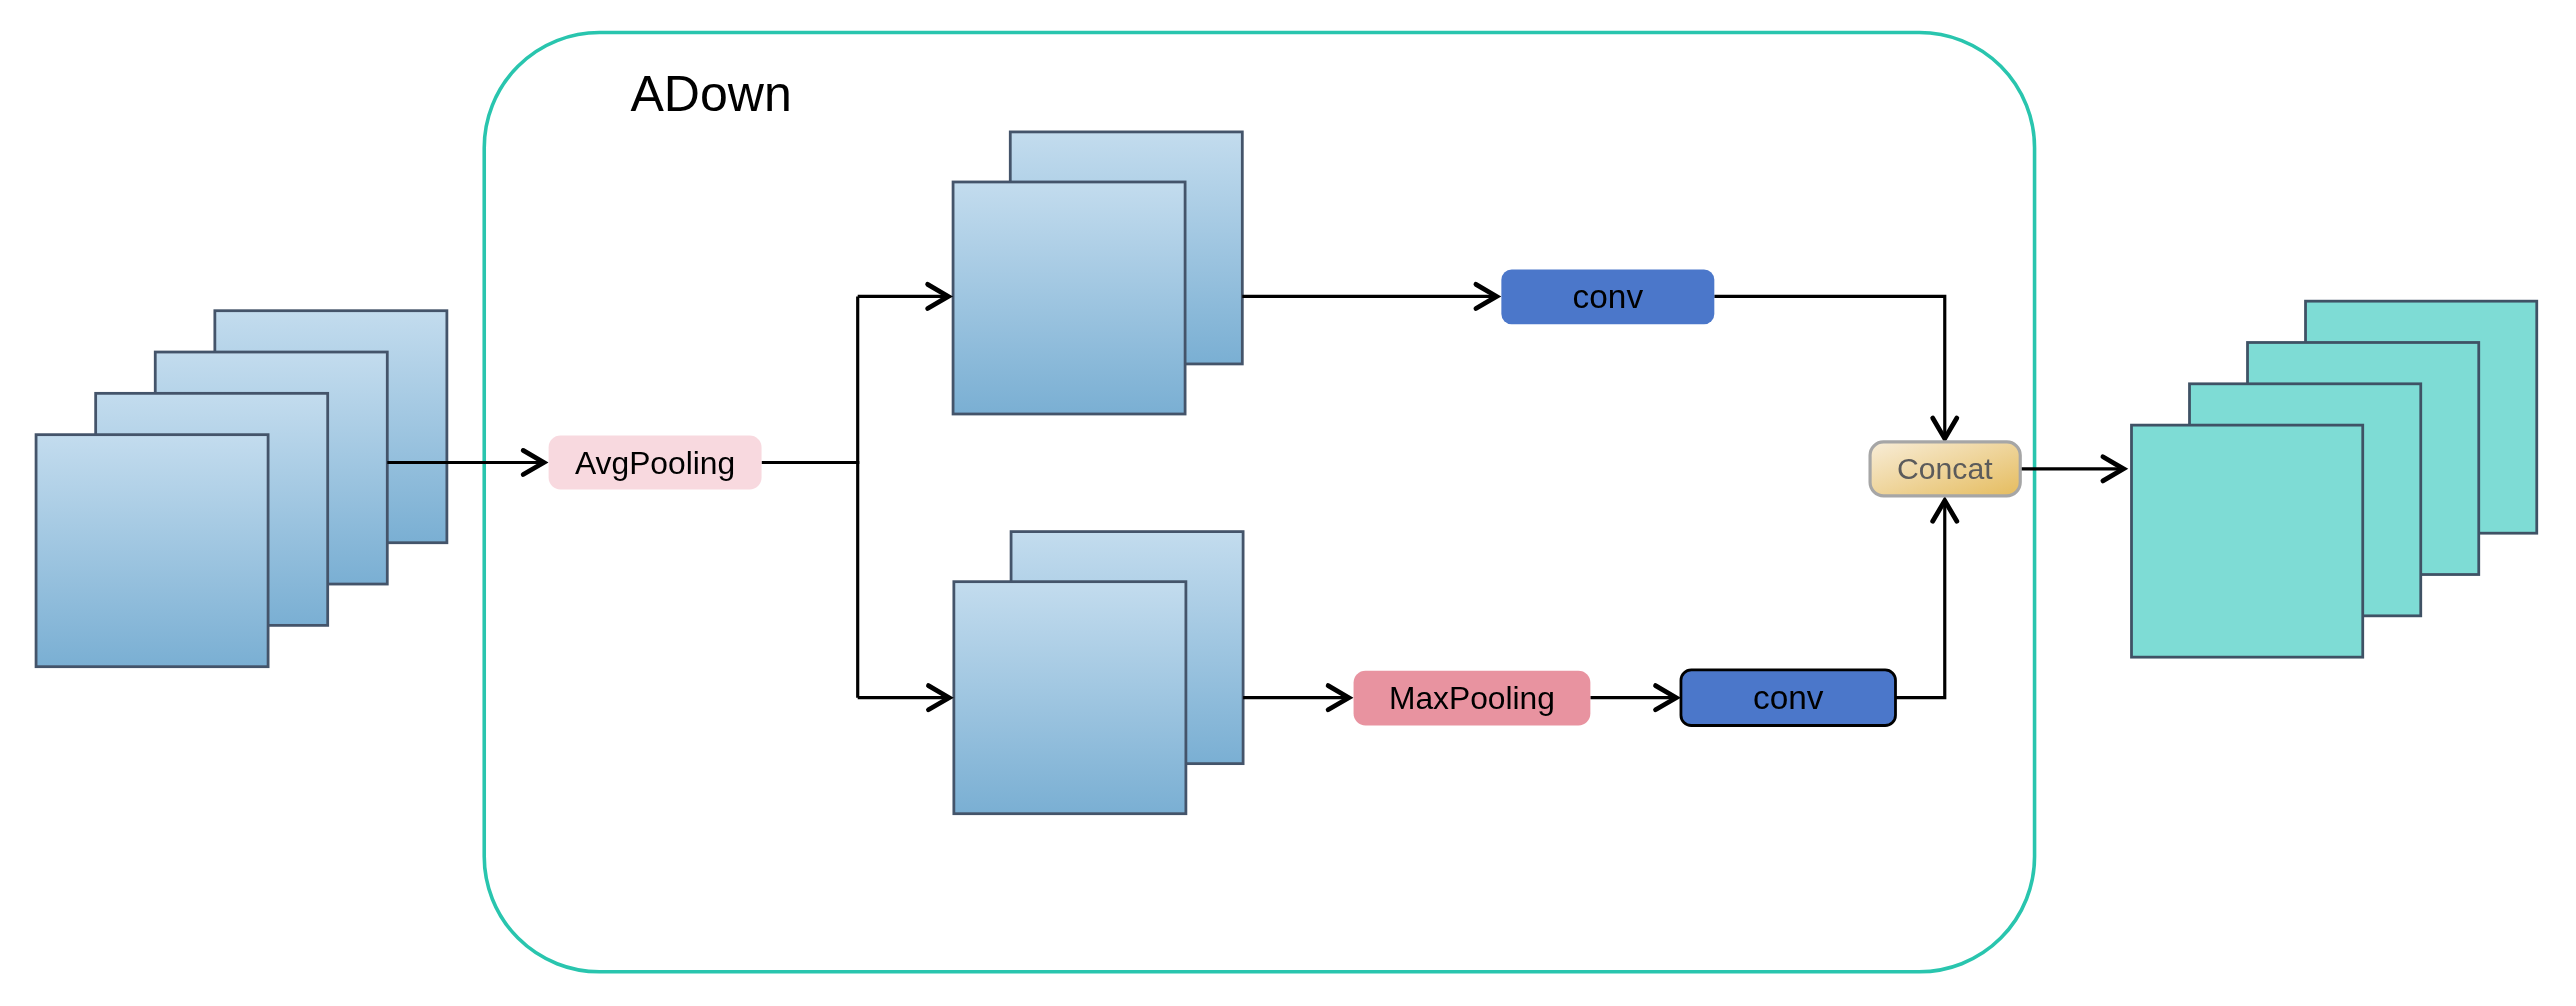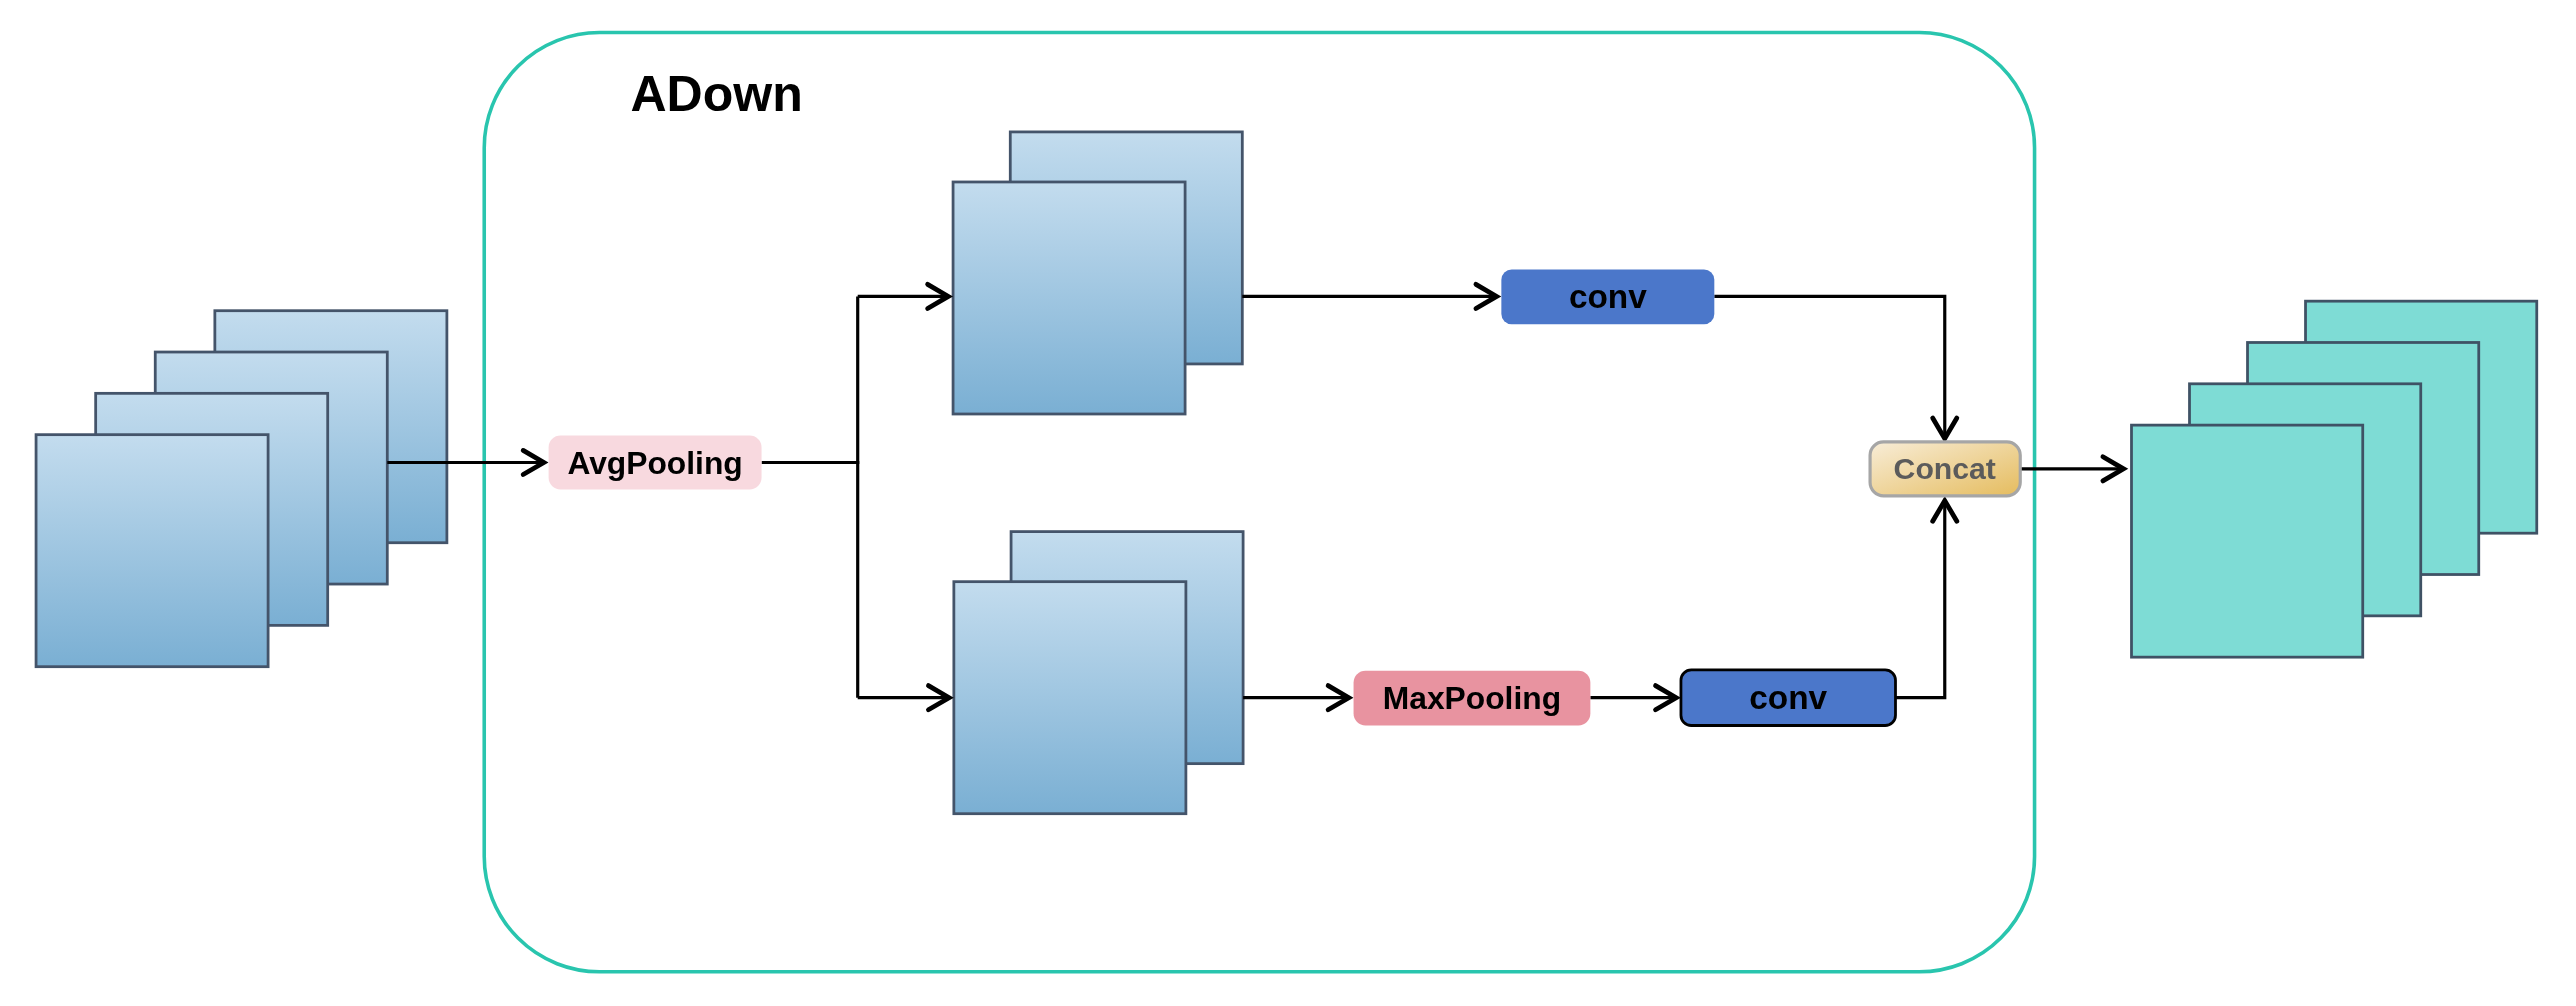--- a/index.html
+++ b/index.html
@@ -2,21 +2,20 @@
 <html style="--c-bg: #FFFFFF; --c-container: #29C5AE; --c-sq-blue-light: #C3DCEE; --c-sq-blue-dark: #7AAFD3; --c-sq-border: #44546A; --c-teal-fill: #7EDCD5; --c-teal-border: #3F5265; --c-avg-fill: #F8D9DF; --c-max-fill: #E893A0; --c-conv-fill: #4B77CA; --c-concat-light: #F8EDD8; --c-concat-gold: #E5BC5E; --c-concat-border: #A6A6A6; --c-concat-text: #5B5B5B; --c-arrow: #000000; --c-text: #000000;font-size:12.7px"><head>
 <meta charset="utf-8">
 <style>
   html,body{margin:0;padding:0;background:#ffffff;}
   .stage{
     position:relative;
     width:2576px;height:1006px;
     background:var(--c-bg,#fff);
     overflow:hidden;
     font-family:"Liberation Sans", sans-serif;
-    font-weight:bold;
   }
   svg{display:block;}
   .connector{
     stroke:var(--c-arrow,#000);
     stroke-width:4;
     fill:none;
     stroke-linejoin:miter;
   }
   .sq-blue{
     fill:url(#gradBlue);

